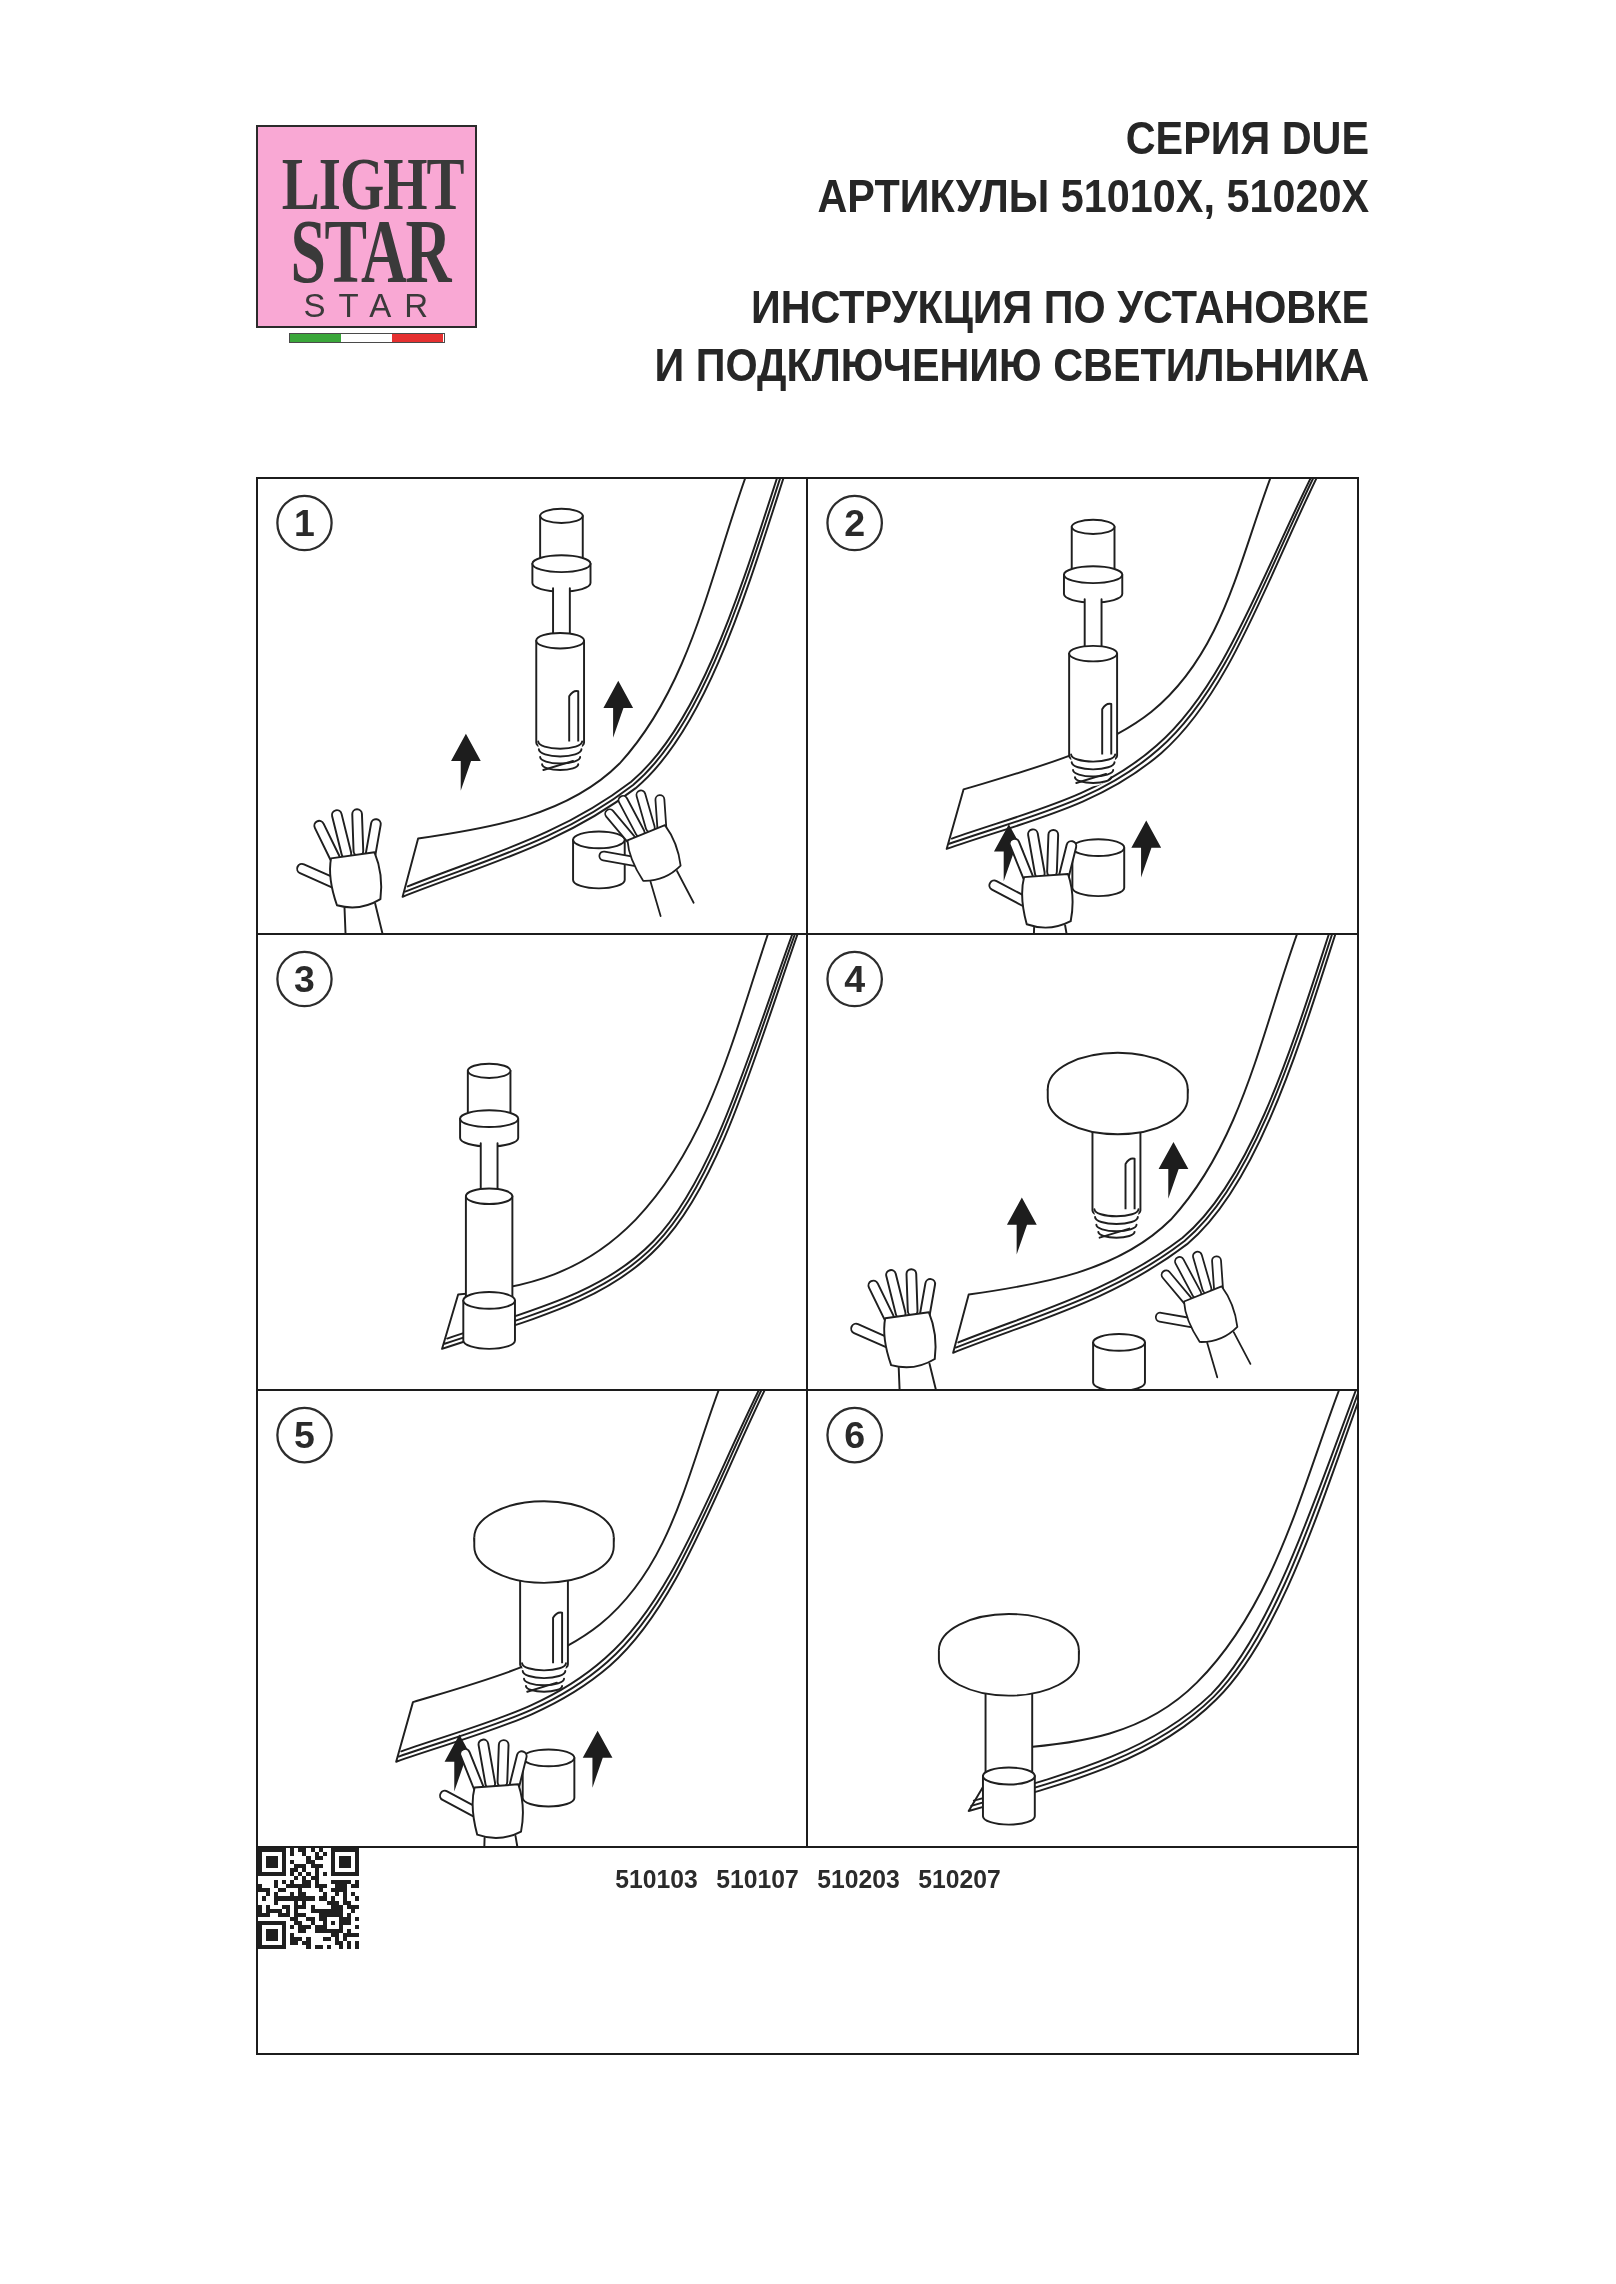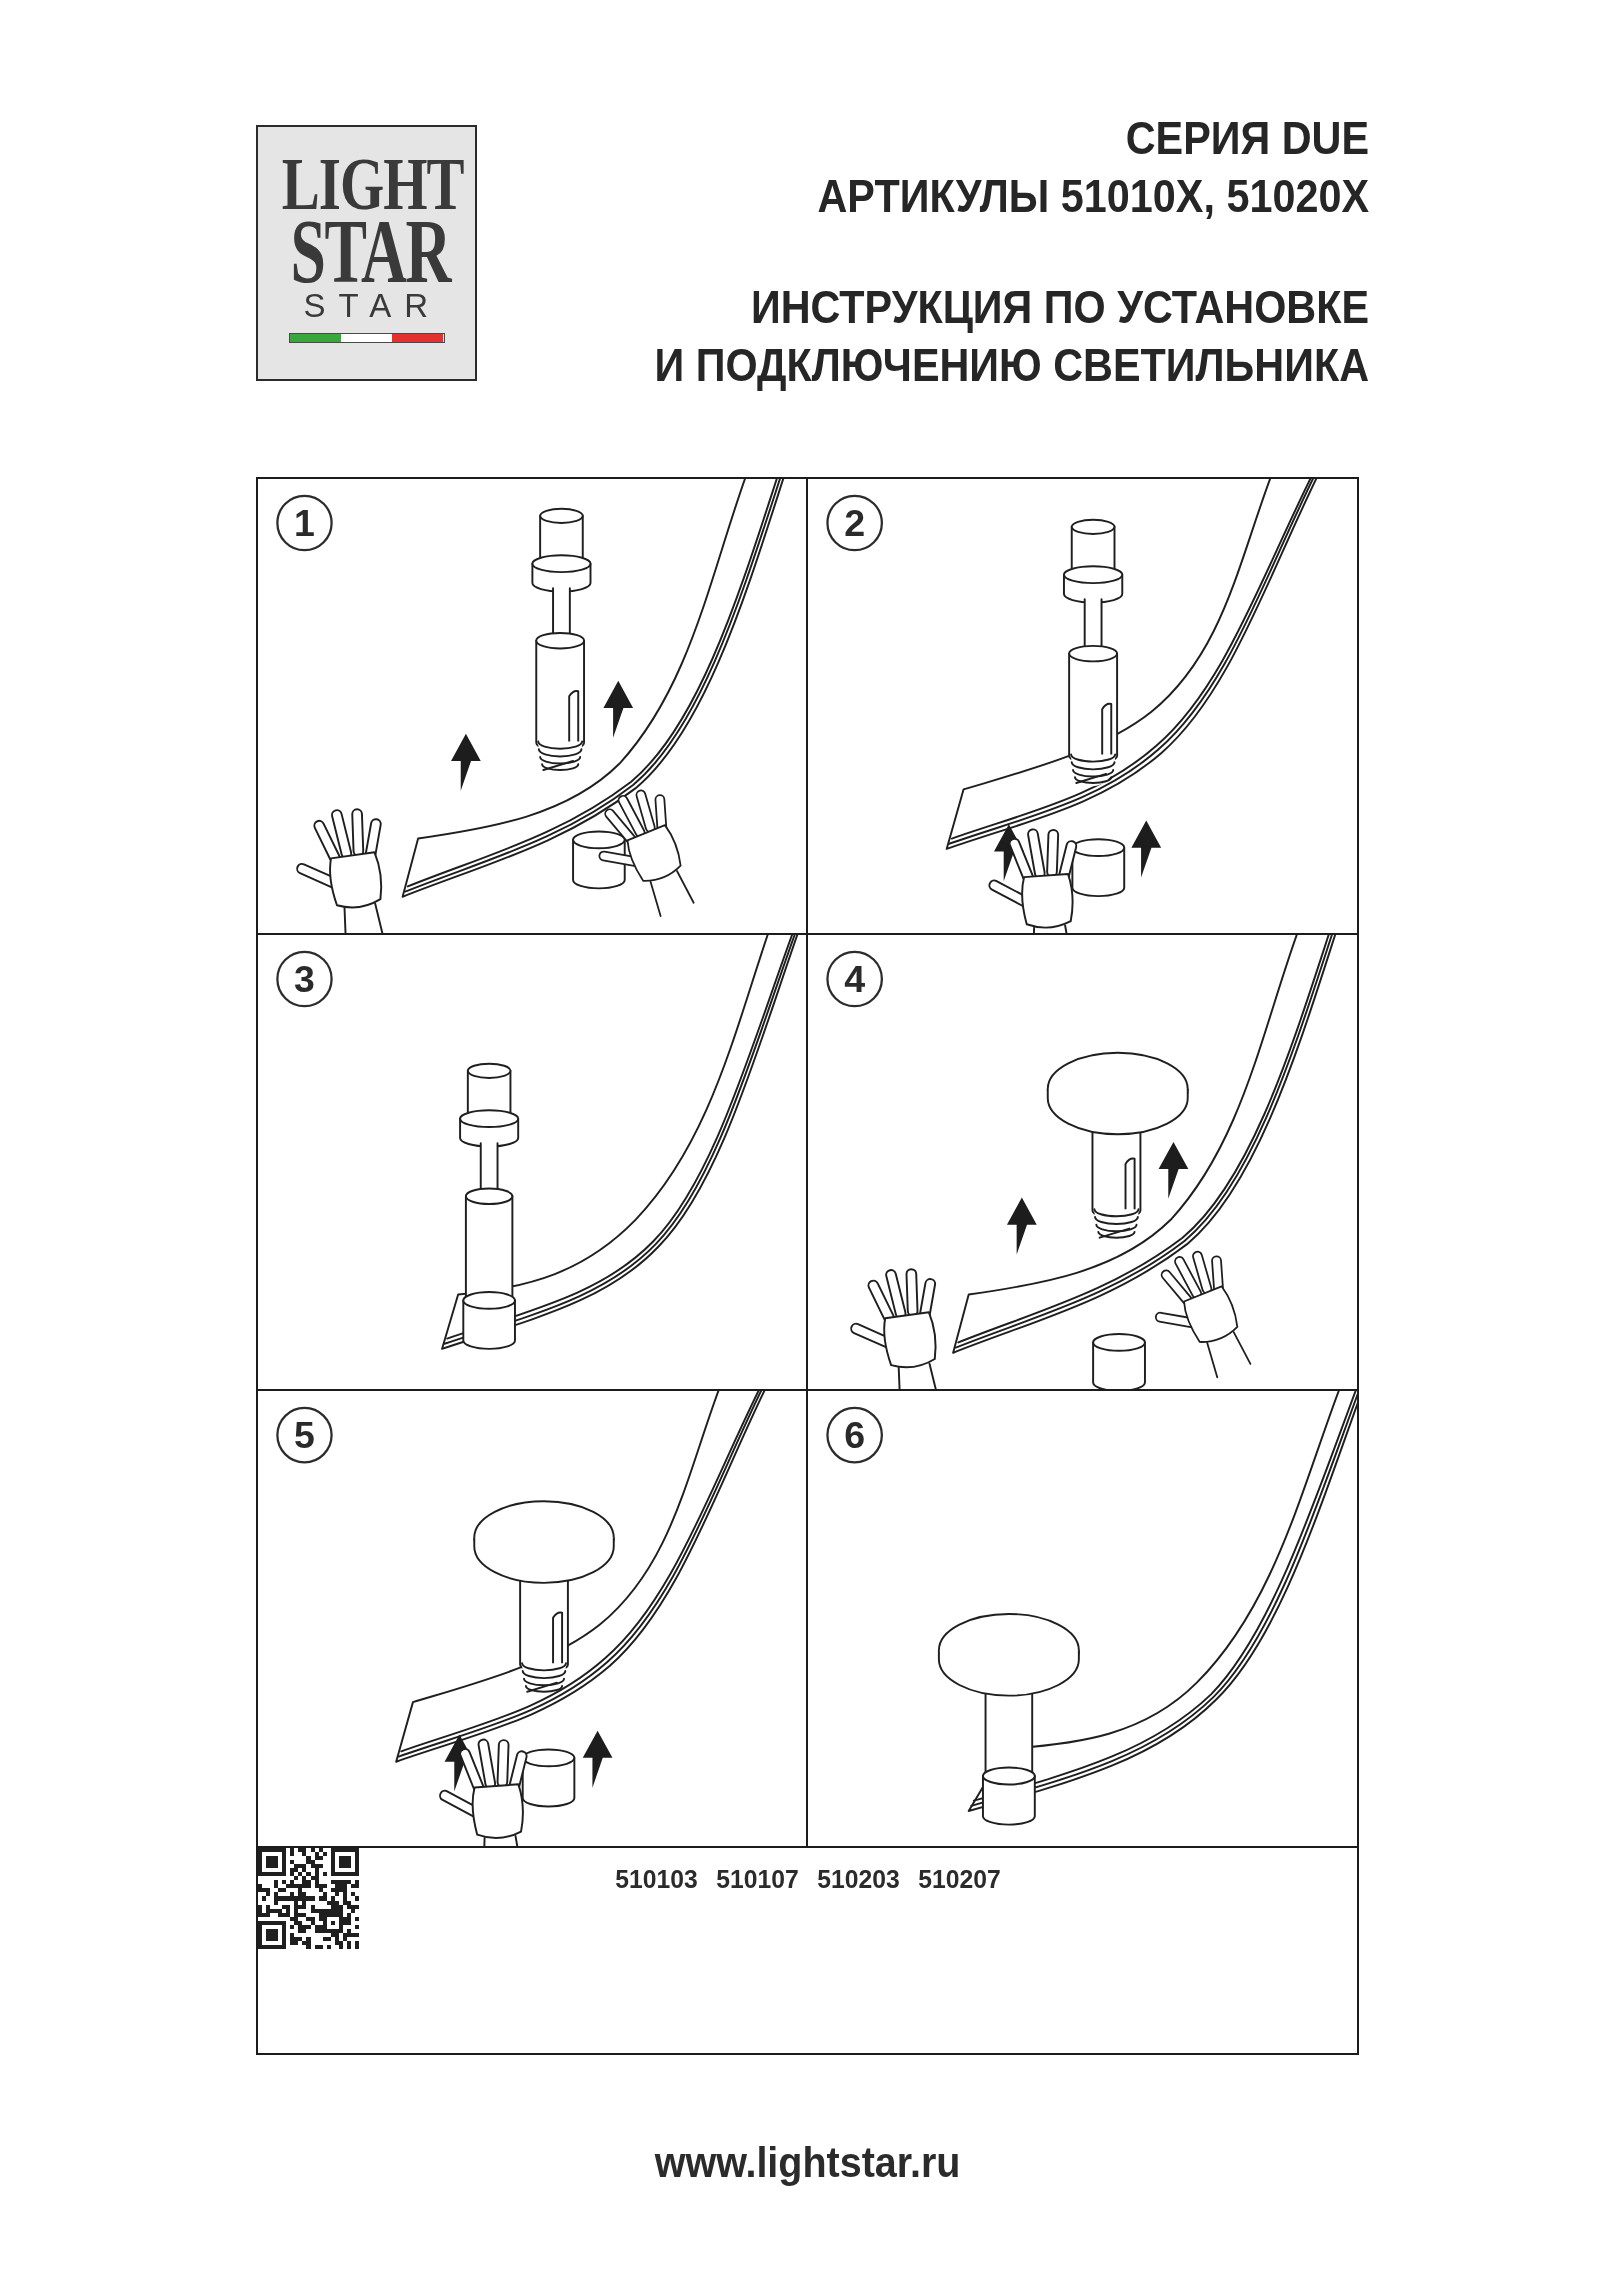--- a/index.html
+++ b/index.html
@@ -1,21 +1,21 @@
 <!DOCTYPE html>
 <html style="font-size:10.4px"><head>
 <meta charset="utf-8">
 <style>
   html,body{margin:0;padding:0;background:#ffffff;}
   .page{position:relative;width:1616px;height:2284px;background:#ffffff;overflow:hidden;
         font-family:"Liberation Sans",sans-serif;color:#262626;}
 
   
-  .logo-box{position:absolute;left:256px;top:125px;width:221px;height:256px;
-            border:2px solid #2b2b2b;box-sizing:border-box;text-align:center;background:#e5e5e5;}
+  .logo-box{position:absolute;left:256px;top:125px;width:221px;height:203px;
+            border:2px solid #2b2b2b;box-sizing:border-box;text-align:center;background:#f9a8d4;}
   .logo-light{margin-top:25px;font:700 73px "Liberation Serif",serif;line-height:65px;
               letter-spacing:-1.3px;transform:scaleX(0.78);color:#3a3a3a;white-space:nowrap;}
   .logo-star{font:700 91px "Liberation Serif",serif;line-height:69px;letter-spacing:-2px;
              transform:scaleX(0.70);color:#3a3a3a;white-space:nowrap;}
   .logo-group{margin-top:5.2px;font:400 33px "Liberation Sans",sans-serif;line-height:30px;
               letter-spacing:13px;padding-left:11.7px;color:#3a3a3a;white-space:nowrap;}
   .flag{margin:11.7px auto 0 auto;width:154px;height:8.5px;border:1.3px solid #4a4a4a;
         display:flex;box-sizing:content-box;}
   .flag span{flex:1;height:100%;}
 
@@ -1539,18 +1539,15 @@
               <rect x="17" y="24" width="1" height="1" fill="#1f1f1f"></rect>
               <rect x="20" y="24" width="1" height="1" fill="#1f1f1f"></rect>
               <rect x="22" y="24" width="1" height="1" fill="#1f1f1f"></rect>
               <rect x="24" y="24" width="1" height="1" fill="#1f1f1f"></rect>
             </svg>
           </div>
       </div>
     </div>
   </div>
 
-  <div class="footer">
-    <span class="footer-url">www.lightstar.ru</span>
-  </div>
 
 </div>
 
 
 </body></html>

